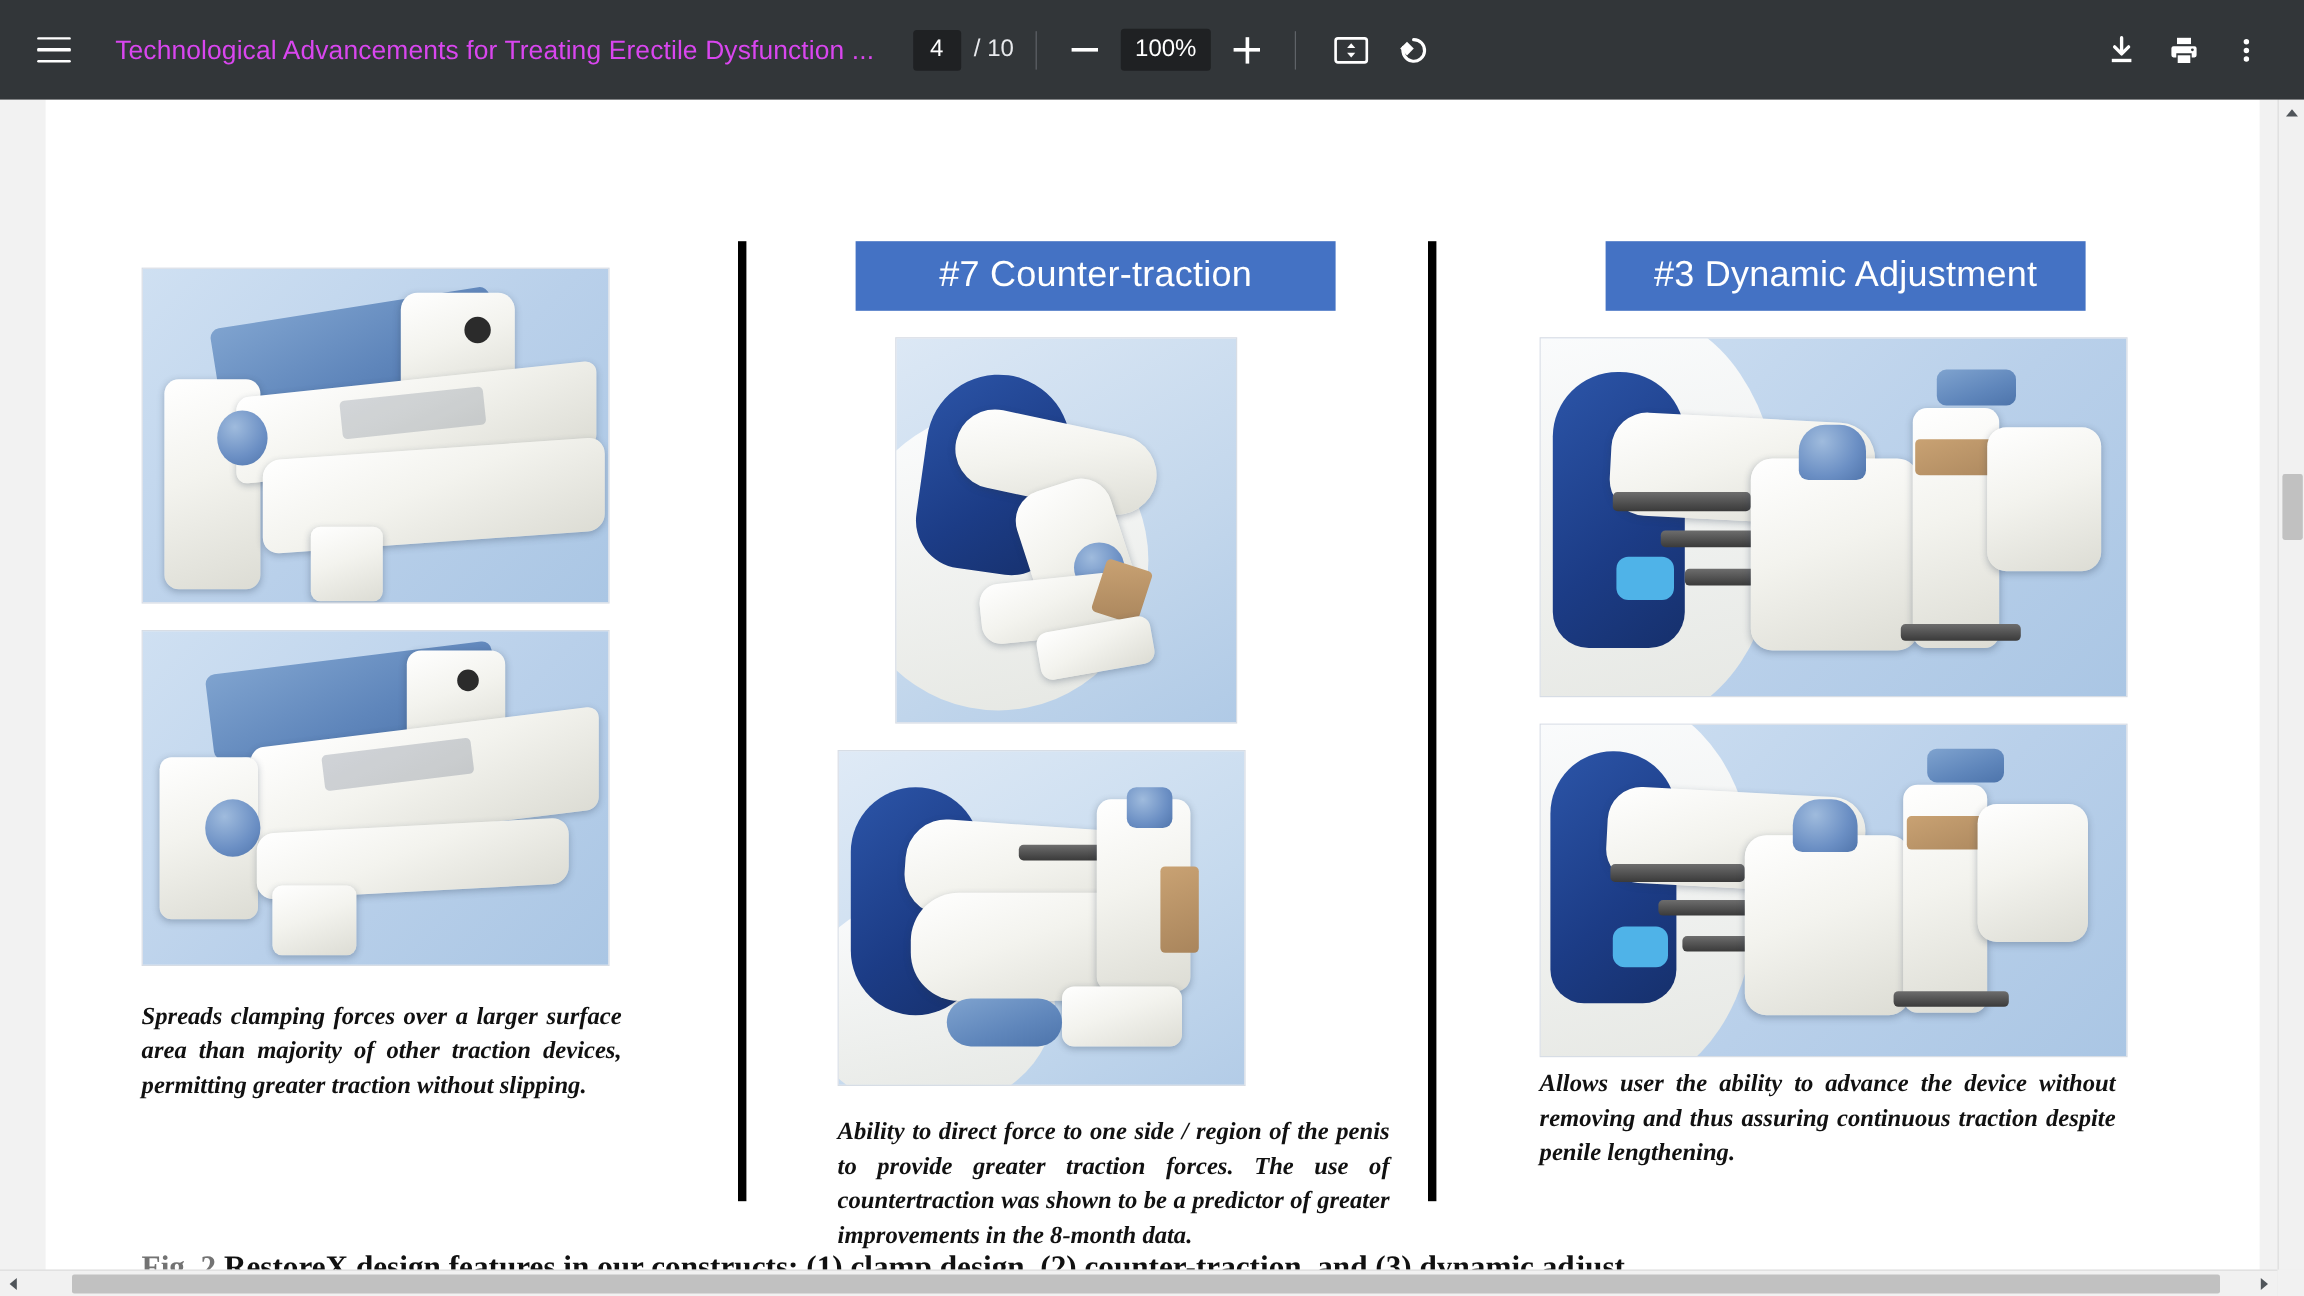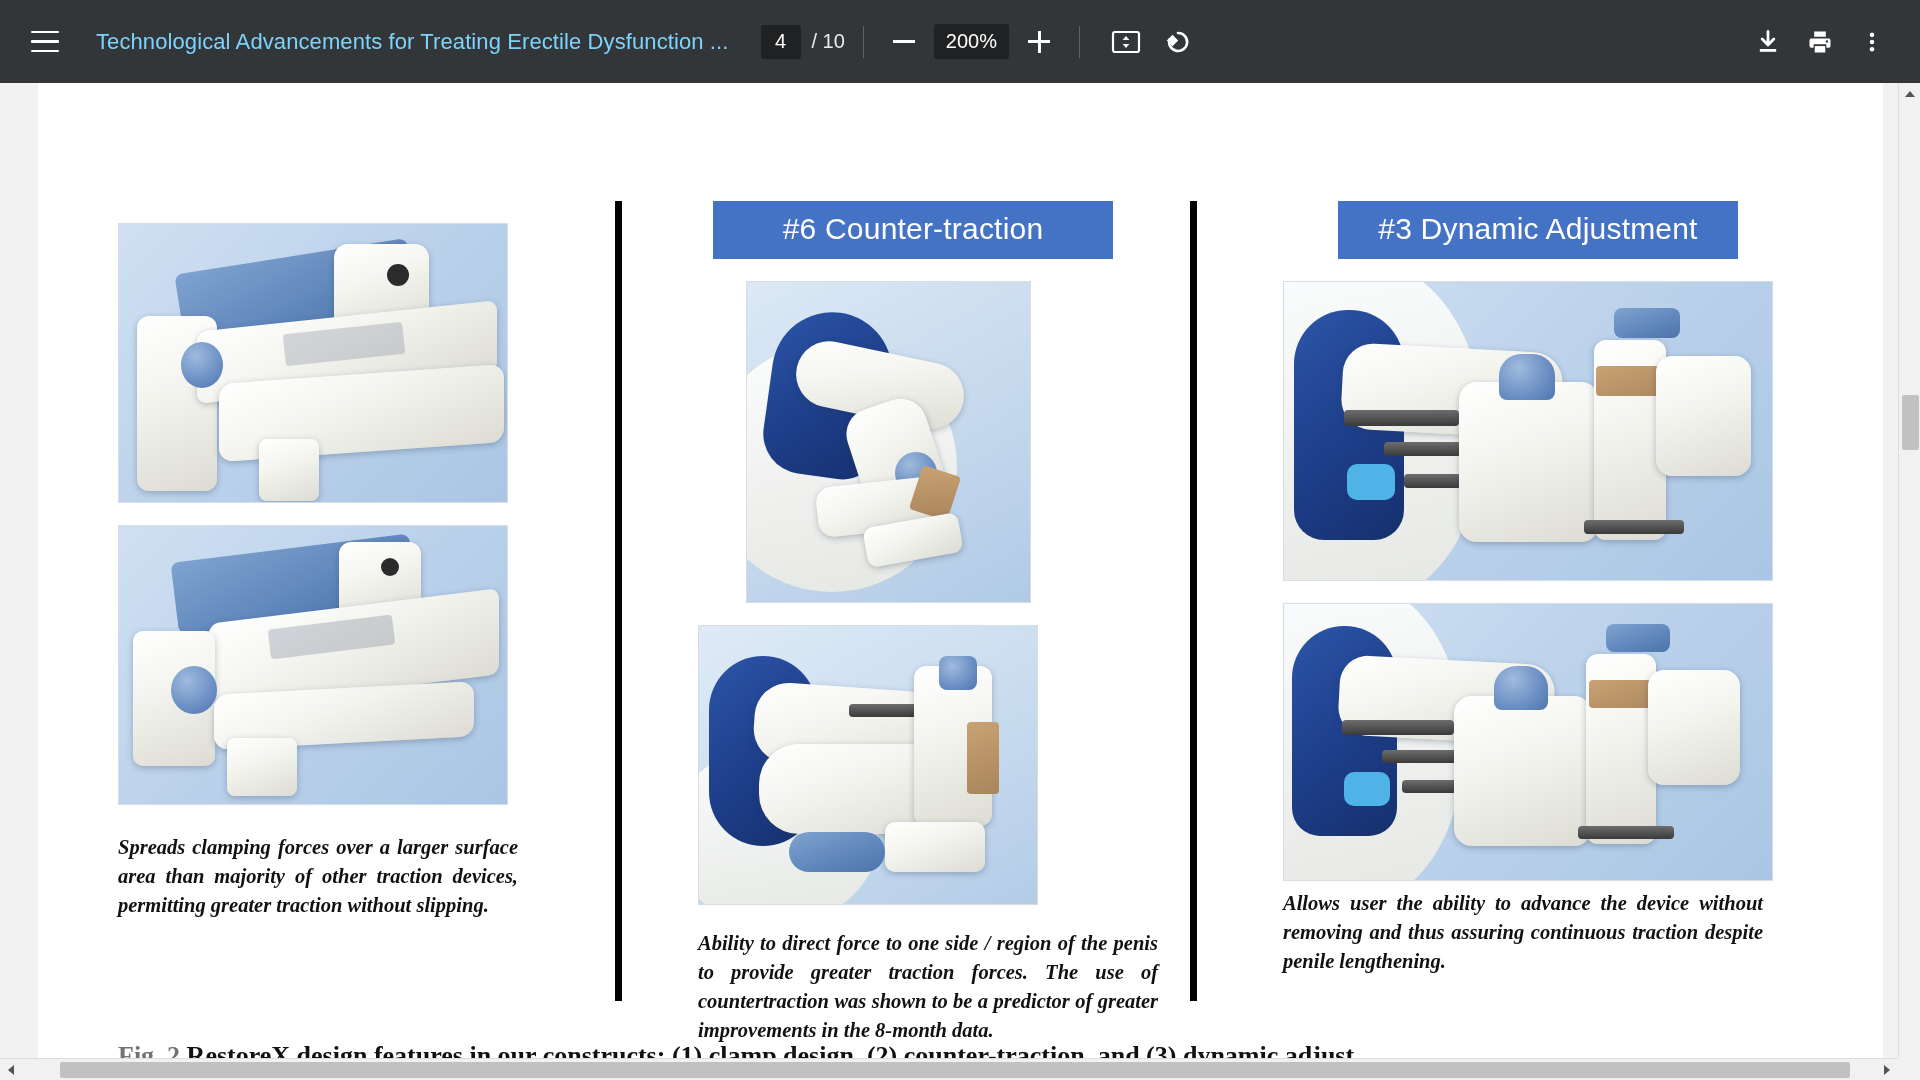--- a/index.html
+++ b/index.html
@@ -24,21 +24,21 @@
     cursor:pointer; border-radius:4px;
     background:transparent; border:none; color:#fff;
   }
   #menu-button{ width:58px; height:58px; margin-left:16px; }
   .hamburger-bar{ width:28px; height:2.5px; background:#fff; border-radius:1px; }
   #menu-button .hb-wrap{ display:flex; flex-direction:column; gap:7px; }
 
   #doc-title{
     margin-left:22px;
     font-size:22px; font-weight:400;
-    color:#7dd3fc;
+    color:#d946ef;
     white-space:nowrap;
     max-width:640px; overflow:hidden; text-overflow:ellipsis;
     letter-spacing:.1px;
   }
 
   #page-nav{ display:flex; align-items:center; margin-left:32px; }
   #page-number-input{
     width:40px; height:34px;
     background:#1f2123; color:#ffffff;
     border:none; outline:none; border-radius:3px;
@@ -233,21 +233,21 @@
     <input id="page-number-input" value="4" style="">
     <span id="page-count">/ 10</span>
   </div>
 
   <div class="tb-sep"></div>
 
   <div id="zoom-group">
     <div id="zoom-out-button" class="tb-btn">
       <div class="minus"></div>
     </div>
-    <div id="zoom-level">200%</div>
+    <div id="zoom-level">100%</div>
     <div id="zoom-in-button" class="tb-btn">
       <div class="plus-h"></div>
         <div class="plus-v"></div>
     </div>
   </div>
 
   <div class="tb-sep"></div>
 
   <div id="fit-page-button" class="tb-btn">
     <svg width="30" height="26" viewBox="0 0 30 26">
@@ -324,21 +324,21 @@
           <div class="dev knob" style="left:52px;top:140px;width:46px;height:48px;"></div>
           <div class="dev tan" style="left:130px;top:175px;width:115px;height:34px;transform:rotate(-4deg);"></div>
           <div class="dev body-white" style="left:95px;top:162px;width:260px;height:55px;transform:skewY(-3deg);border-radius:14px;"></div>
           <div class="dev body-white" style="left:108px;top:212px;width:70px;height:58px;border-radius:8px;"></div>
         </div>
 
         <div class="caption" style="margin-top:28px;width:400px;">Spreads clamping forces over a larger surface area than majority of other traction devices, permitting greater traction without slipping.</div>
       </div>
 
       <div class="col" id="col-2">
-        <div class="col-header">#6 Counter-traction</div>
+        <div class="col-header">#7 Counter-traction</div>
 
         <div class="photo" style="margin-top:22px;margin-left:48px;width:285px;height:322px;background:linear-gradient(150deg,#dce8f5 0%,#c3d7ec 60%,#b0cae6 100%);">
           <div class="dev white-round" style="left:-40px;top:60px;width:250px;height:250px;opacity:.92;"></div>
           <div class="dev pad-navy" style="left:22px;top:30px;width:120px;height:165px;border-radius:60px 60px 40px 40px;transform:rotate(8deg);"></div>
           <div class="dev body-white" style="left:48px;top:70px;width:170px;height:66px;border-radius:36px;transform:rotate(12deg);"></div>
           <div class="dev body-white" style="left:108px;top:120px;width:82px;height:112px;border-radius:26px;transform:rotate(-18deg);"></div>
           <div class="dev knob" style="left:148px;top:170px;width:42px;height:42px;"></div>
           <div class="dev body-white" style="left:70px;top:200px;width:120px;height:50px;border-radius:16px;transform:rotate(-6deg);"></div>
           <div class="dev tan" style="left:168px;top:188px;width:40px;height:46px;transform:rotate(18deg);"></div>
           <div class="dev body-white" style="left:118px;top:238px;width:96px;height:40px;border-radius:10px;transform:rotate(-10deg);"></div>

